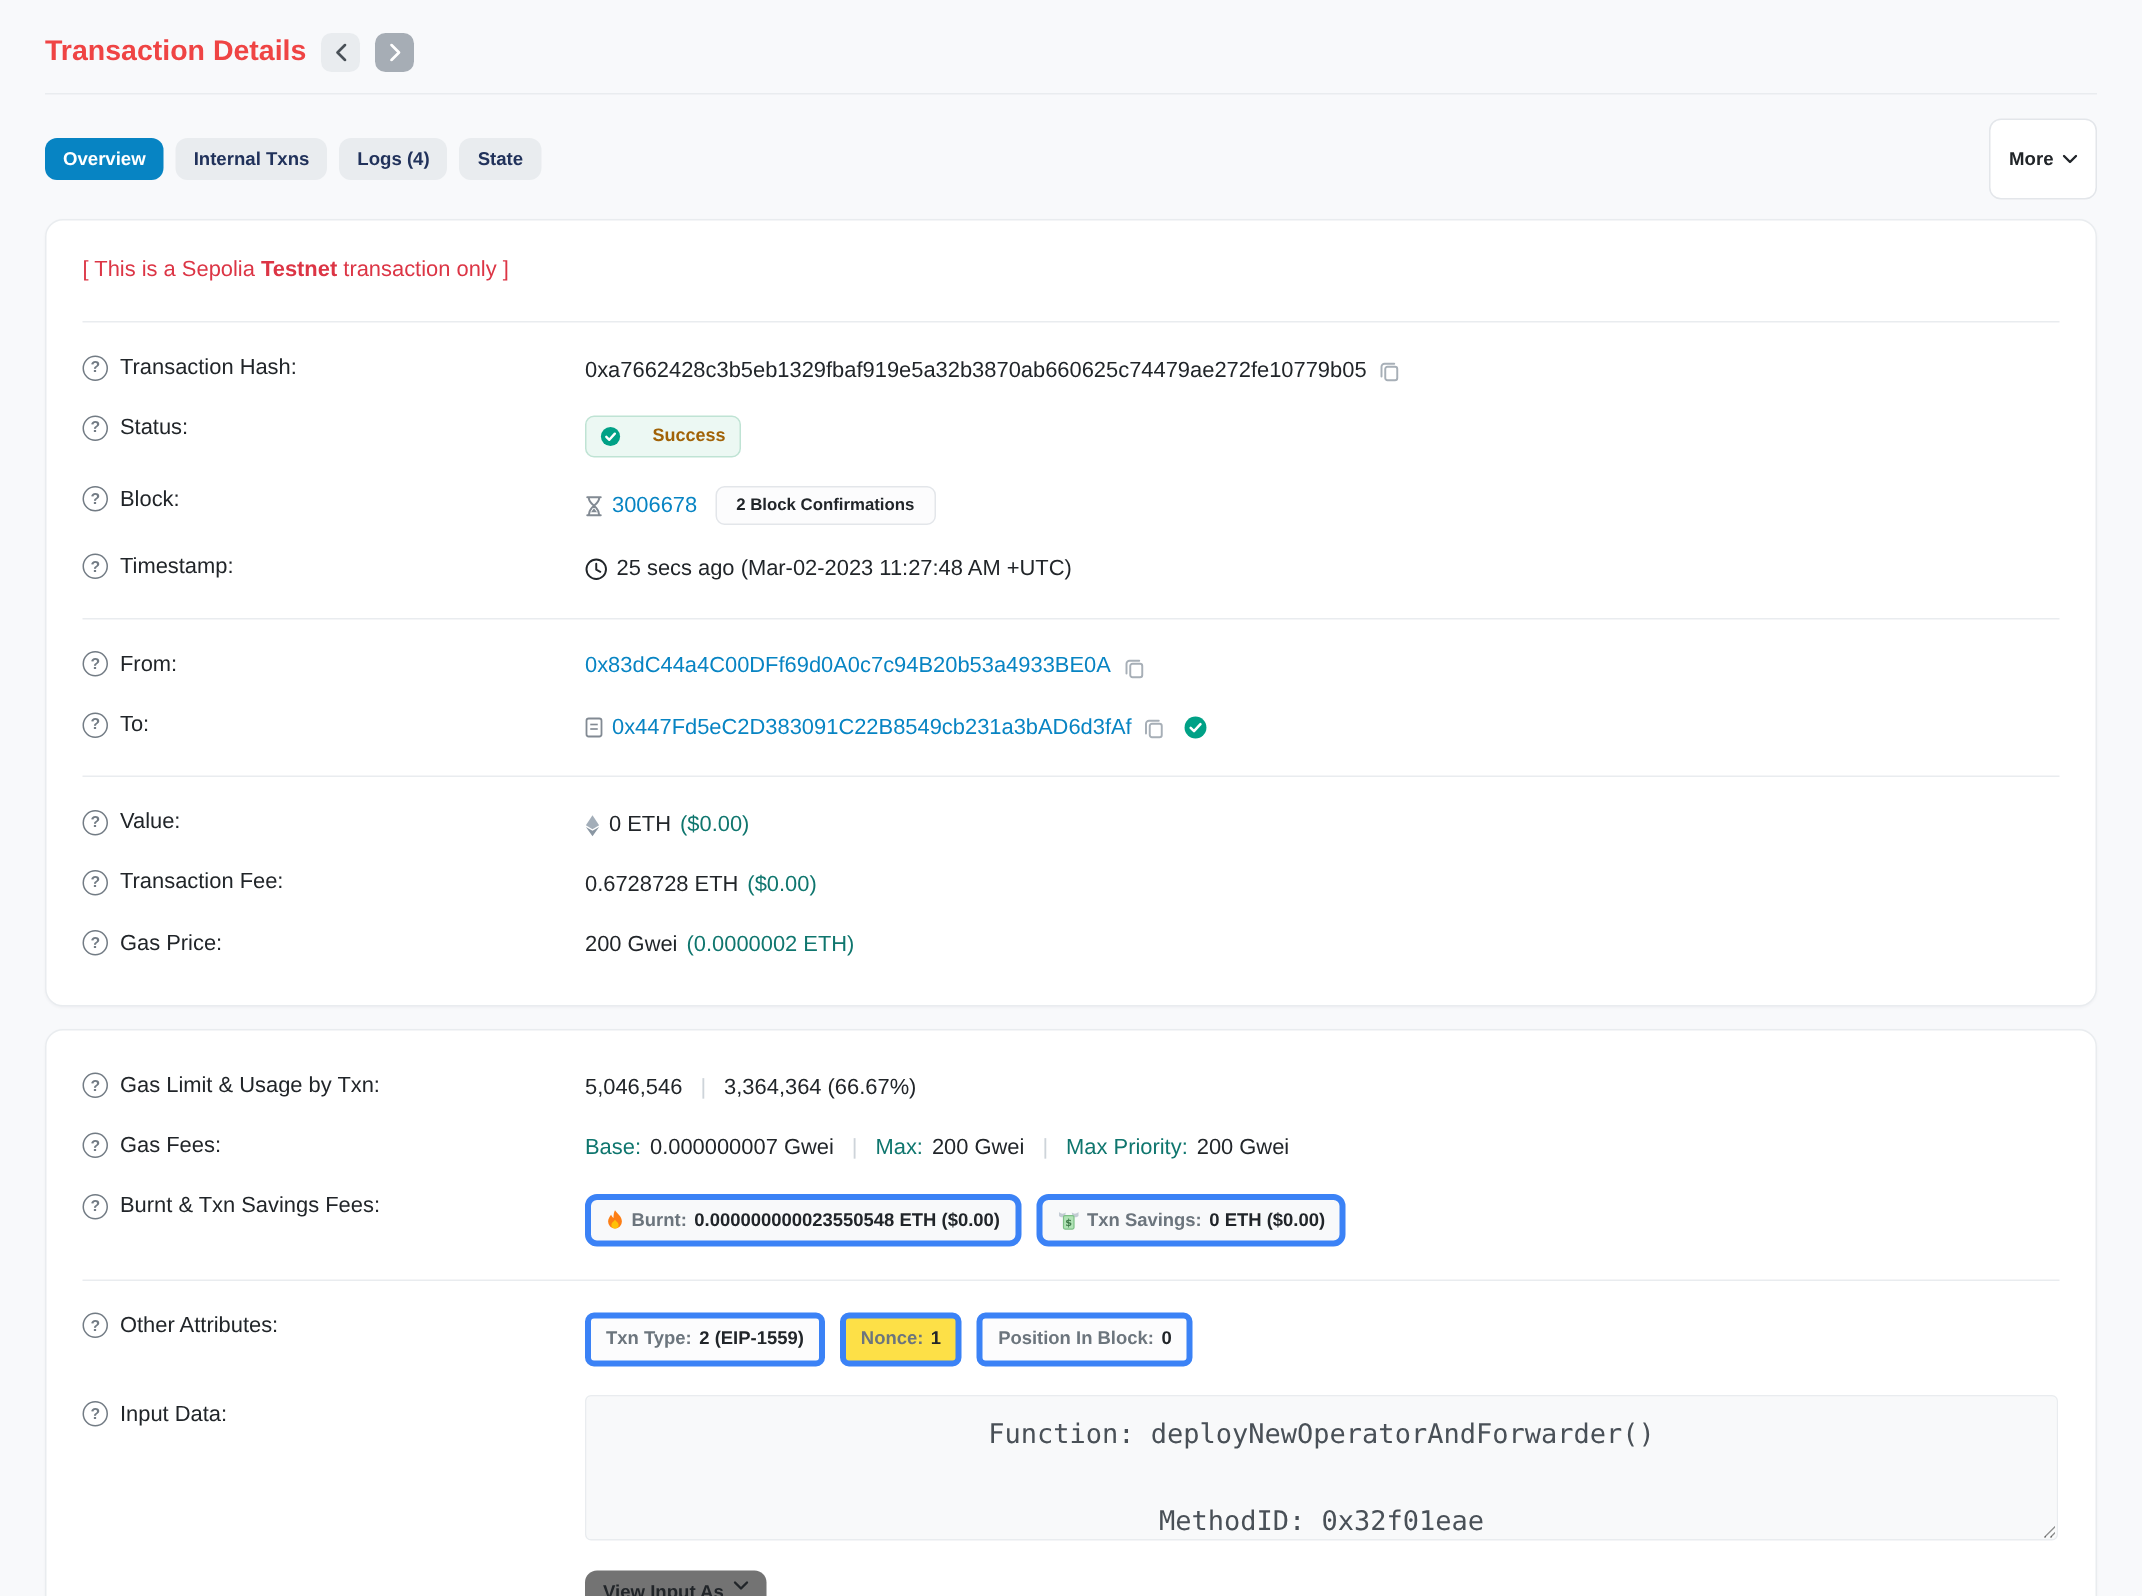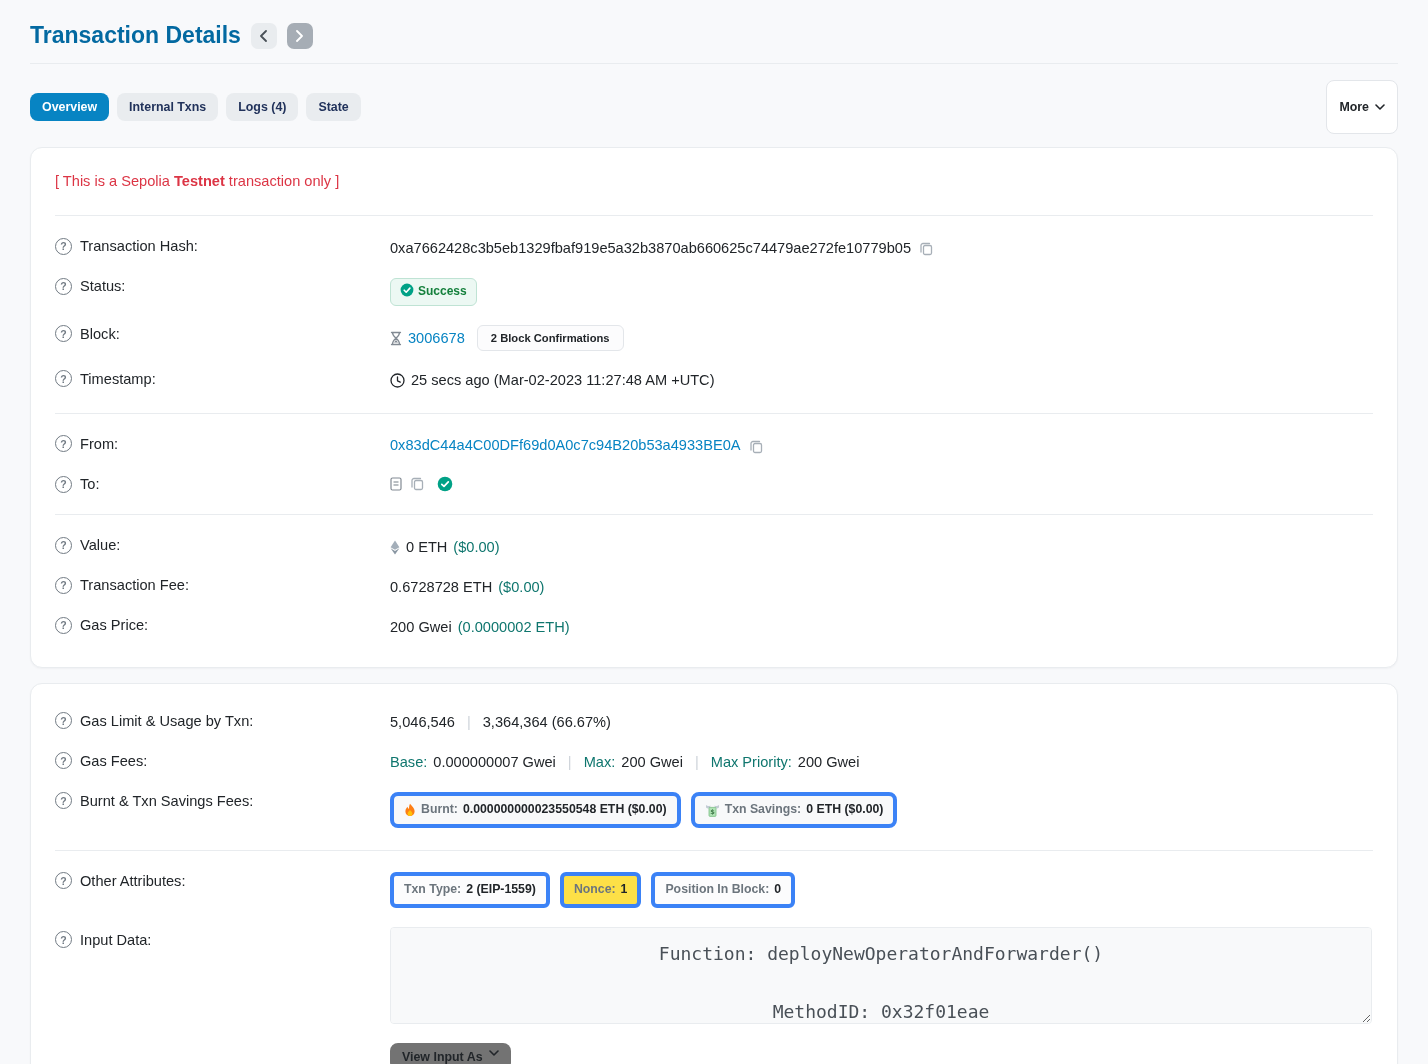--- a/index.html
+++ b/index.html
@@ -7,21 +7,21 @@
   body {
     font-family:"Liberation Sans", sans-serif;
     background:#f8f9fb;
     color:#212529;
     font-size:14.6px;
   }
   .container { padding:14px 30px 0 30px; }
 
   
   .page-header { display:flex; align-items:center; gap:10px; padding:8px 0 14px 0; }
-  .page-title { font-size:23px; font-weight:700; color:#0369a1; }
+  .page-title { font-size:19px; font-weight:700; color:#ef4444; }
   .nav-btn {
     width:26px; height:26px; border:none; border-radius:7px;
     display:inline-flex; align-items:center; justify-content:center; cursor:pointer;
   }
   .nav-btn.prev { background:#e9ecef; color:#495057; }
   .nav-btn.next { background:#a6adb5; color:#ffffff; }
   .top-rule { border:none; border-top:1px solid #e9ecef; }
 
   
   .tabs-row { display:flex; align-items:center; margin:16px 0 13px 0; }
@@ -61,23 +61,23 @@
     display:inline-flex; align-items:center; justify-content:center;
     font-size:10.5px; color:#727b84; font-weight:700; flex-shrink:0;
   }
   .muted { color:#0f766e; }
   .sep { color:#ced4da; padding:0 6px; }
   .link { color:#0784c3; text-decoration:none; cursor:pointer; }
 
   .icon-btn { background:none; border:none; cursor:pointer; padding:0 2px; display:inline-flex; align-items:center; }
 
   .badge-success {
-    display:inline-flex; align-items:flex-start; gap:4px;
+    display:inline-flex; align-items:center; gap:21px;
     background:#ecf8f3; border:1px solid #bfe3d4; border-radius:6px;
-    padding:4.5px 9px; color:#15803d; font-size:12px; font-weight:700;
+    padding:4.5px 9px; color:#a16207; font-size:12px; font-weight:700;
   }
   .pill-outline {
     display:inline-flex; align-items:center; background:#fcfcfd;
     border:1px solid #e3e6ea; border-radius:6px; padding:4px 13px;
     font-size:11.2px; font-weight:700; color:#212529;
   }
   .fee-pill {
     display:inline-flex; align-items:center; gap:5px; background:#f8f9fa;
     border:4px solid #3b82f6; border-radius:8px; padding:5px 10px; font-size:12.3px;
   }
@@ -243,20 +243,21 @@
         <span>To:</span>
       </div>
       <div class="drow-value">
         <span>
           <svg width="12" height="14" viewBox="0 0 12 14">
               <rect x="1" y="1" width="10" height="12" rx="1.5" fill="none" stroke="#828a93" stroke-width="1.2"></rect>
               <line x1="3.5" y1="5" x2="8.5" y2="5" stroke="#828a93" stroke-width="1.1"></line>
               <line x1="3.5" y1="8" x2="8.5" y2="8" stroke="#828a93" stroke-width="1.1"></line>
             </svg>
         </span>
+        <a class="link">0x447Fd5eC2D383091C22B8549cb231a3bAD6d3fAf</a>
         <button class="icon-btn">
           <span>
             <svg width="15" height="15" viewBox="0 0 15 15">
                 <rect x="4.5" y="4.5" width="8" height="9" rx="1.5" fill="none" stroke="#a7afb7" stroke-width="1.3"></rect>
                 <path d="M10.5 2.5 H4 a2,2 0 0 0 -2,2 V11" fill="none" stroke="#a7afb7" stroke-width="1.3" stroke-linecap="round"></path>
               </svg>
           </span>
         </button>
         <span style="margin-left:4px">
           <svg width="16" height="16" viewBox="0 0 16 16">

